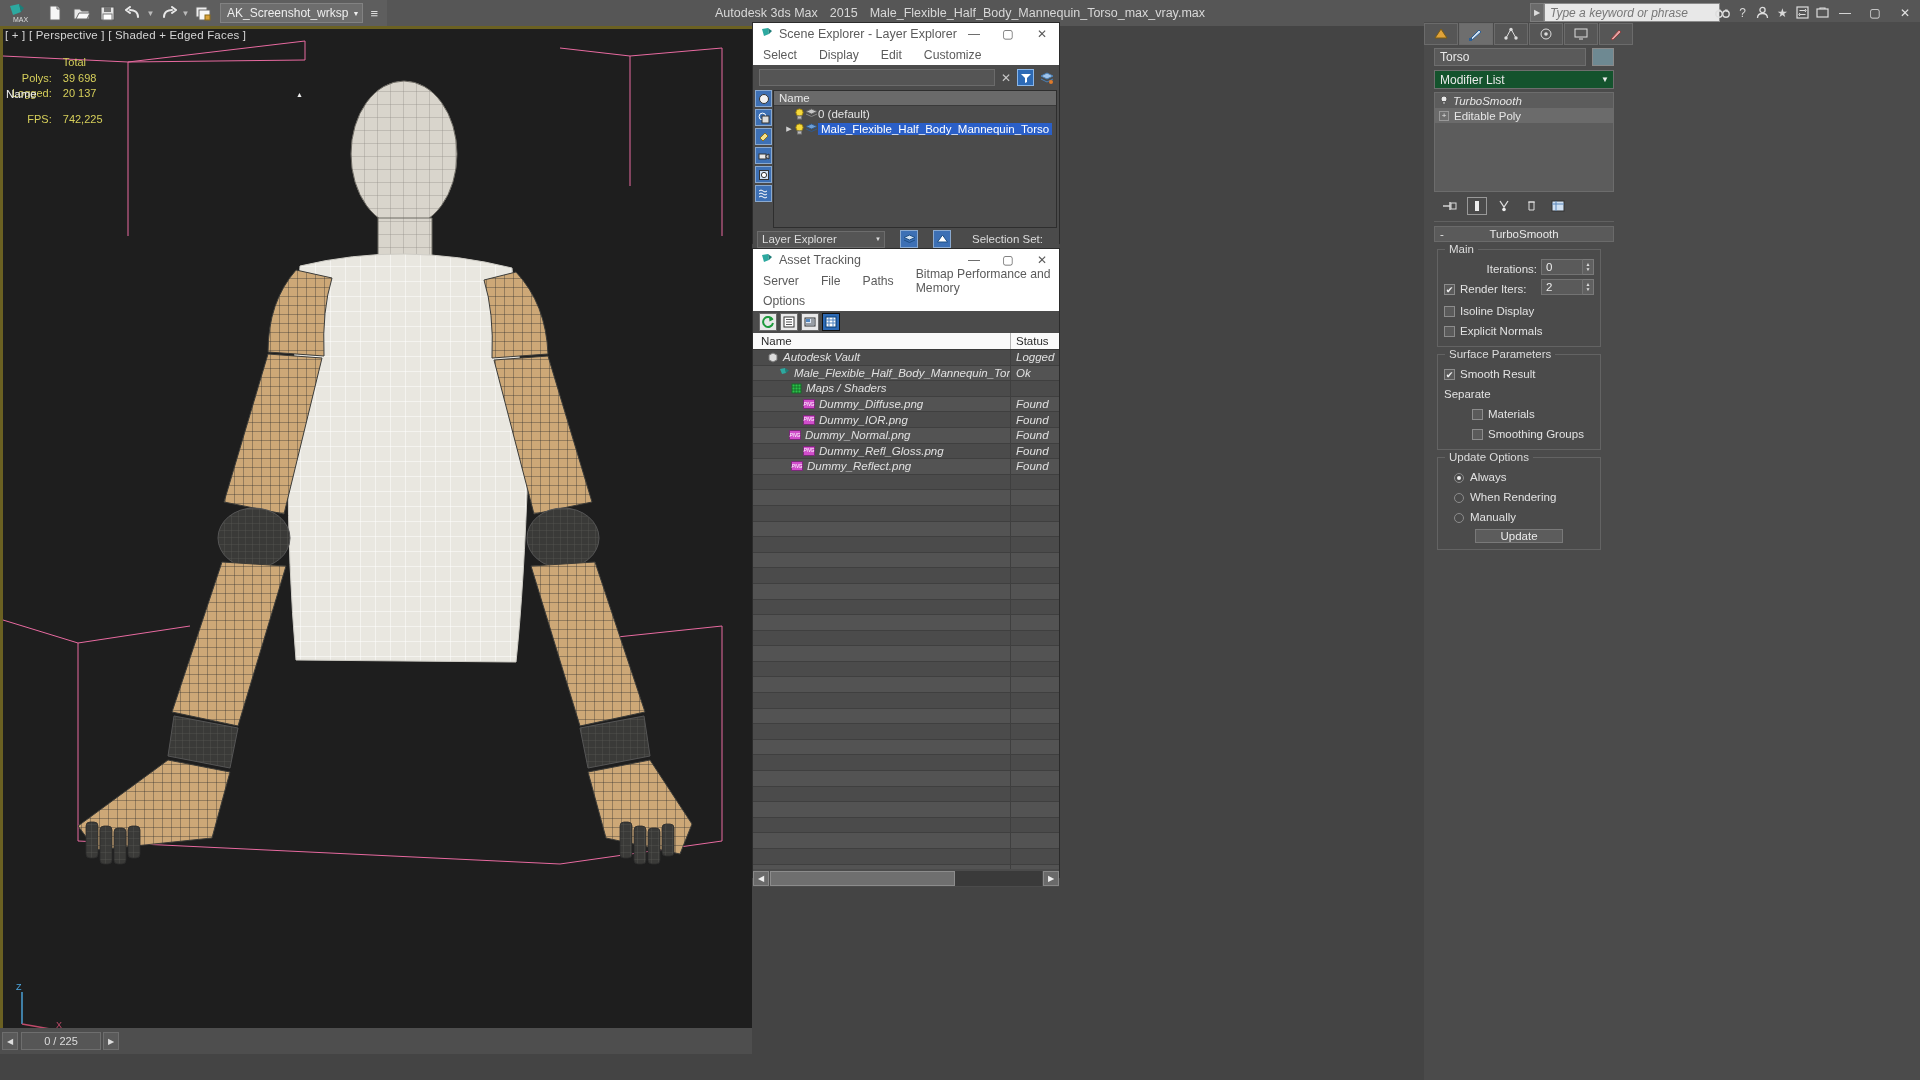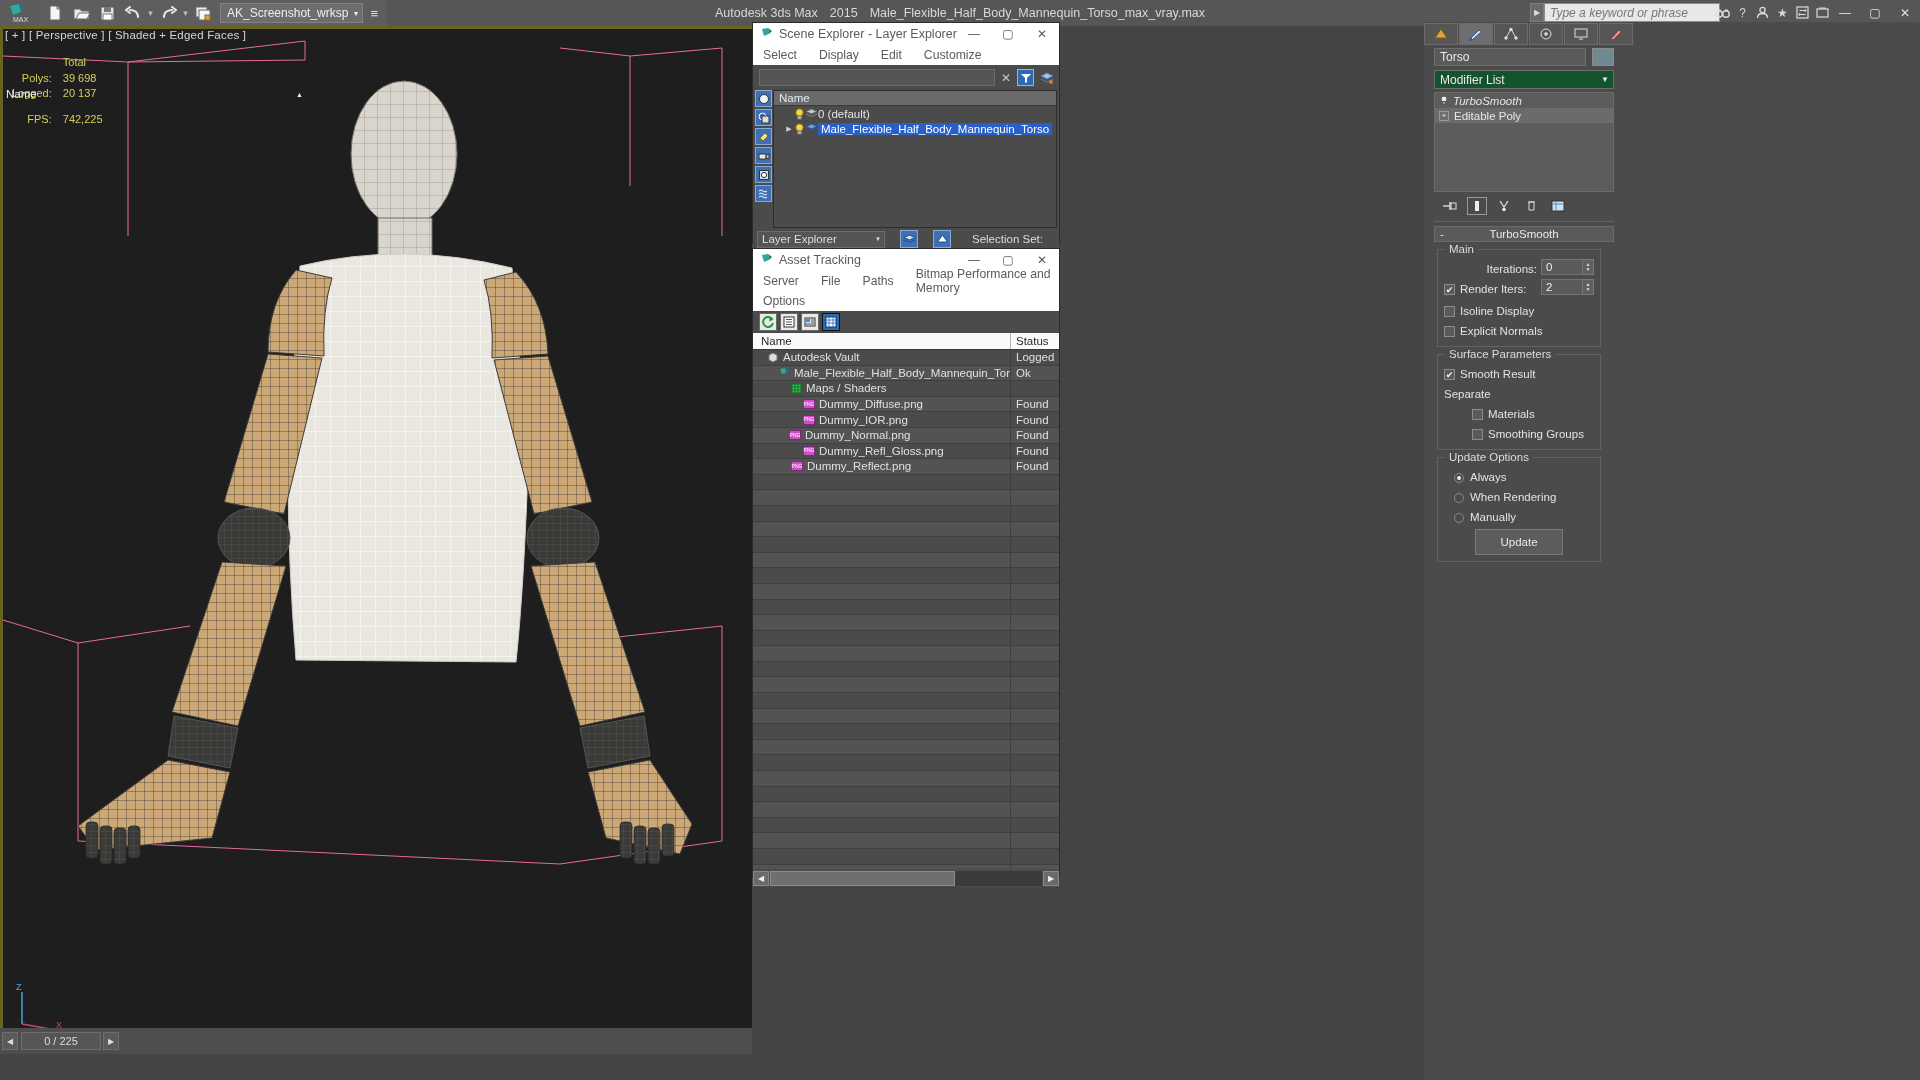--- a/index.html
+++ b/index.html
@@ -85,21 +85,21 @@
   
   #asset-tracking { left:752px; top:248px; width:308px; height:630px; }
   .at-menu2 { height:20px; background:#fff; display:flex; align-items:center; padding-left:10px; color:#5b5b5b; font-size:12.2px;}
   .at-toolbar { height:22px; background:#4b4b4b; display:flex; align-items:center; gap:3px; padding-left:6px;}
   .at-tb { width:18px; height:18px; border:1px solid #6a6a6a; background:#e9e9e9; display:flex; align-items:center; justify-content:center; font-size:10px;}
   .at-tb.on { background:#2d6ab5; border:1px solid #111; }
   .at-hdr { display:flex; height:17px; background:#fafafa; border-bottom:1px solid #3a3a3a; color:#2a2a2a; font-size:11.5px;}
   .at-hdr .c1 { flex:1; padding-left:8px; display:flex; align-items:center; border-right:1px solid #b5b5b5;}
   .at-hdr .c2 { width:48px; padding-left:5px; display:flex; align-items:center;}
   .at-rows { height:519px; overflow:hidden; background:#4b4b4b;}
-  .at-row { display:flex; height:15.6px; border-bottom:1px solid #3f3f3f; font-size:11.5px; color:#e0e0e0;}
+  .at-row { display:flex; height:15.6px; border-bottom:1px solid #3f3f3f; font-size:11.5px; color:#e0e0e0;font-style:italic;}
   .at-row .n { flex:1; display:flex; align-items:center; gap:4px; border-right:1px solid #3f3f3f; overflow:hidden; white-space:nowrap;}
   .at-row .s { width:48px; display:flex; align-items:center; padding-left:5px; }
   .at-row.alt { background:#535353; }
   .at-scroll { height:18px; background:#4b4b4b; display:flex; align-items:center; }
   .at-sl,.at-sr { width:16px; height:15px; background:#6a6a6a; border:1px solid #888; display:flex; align-items:center; justify-content:center; font-size:8px; color:#eee;}
   .at-strack { flex:1; height:15px; background:#3a3a3a; margin:0 1px; position:relative;}
   .at-sthumb { position:absolute; left:0; top:0; height:15px; width:185px; background:#6f6f6f; border:1px solid #8c8c8c;}
   .pngico { width:12px; height:10px; background:#d14ecb; border:1px solid #7a2a78; display:inline-flex; align-items:center; justify-content:center; font-size:5px; color:#fff; line-height:1;}
 
   
@@ -152,21 +152,21 @@
   .roll-hdr .mn { position:absolute; left:5px; }
   .grp { border:1px solid #636363; margin:7px 13px 0 3px; padding:8px 6px 6px 6px; position:relative;}
   .grp > .glabel { position:absolute; top:-7px; left:7px; background:#4b4b4b; padding:0 4px; font-size:11.5px; color:#dcdcdc;}
   .frow { display:flex; align-items:flex-end; height:17px; margin-bottom:3px; font-size:11.5px; color:#e2e2e2;}
   .frow .lab { margin-left:auto; margin-right:4px;}
   .spin { width:42px; height:16px; background:#5a5a5a; border:1px solid #737373; color:#ededed; font-size:11.5px; padding-left:4px; display:flex; align-items:center;}
   .spinar { width:11px; height:16px; background:#606060; border:1px solid #7a7a7a; border-left:none; display:flex; flex-direction:column; align-items:center; justify-content:center; font-size:5px; color:#ddd; line-height:5px;}
   .cbx { width:11px; height:11px; border:1px solid #8c8c8c; background:#5a5a5a; margin-right:5px; display:inline-flex; align-items:center; justify-content:center; font-size:9px; color:#f0f0f0;}
   .rdo { width:10px; height:10px; border-radius:50%; border:1px solid #8c8c8c; background:#4a4a4a; margin-right:6px; display:inline-flex; align-items:center; justify-content:center;}
   .rdo i { width:4px; height:4px; border-radius:50%; background:#eee; display:block;}
-  .upd-btn { width:88px; height:26px; background:#5c5c5c; border:1px solid #797979; color:#eaeaea; font-size:11.5px; display:flex; align-items:center; justify-content:center; margin:6px auto 0 auto;}
+  .upd-btn { width:88px; height:14px; background:#5c5c5c; border:1px solid #797979; color:#eaeaea; font-size:11.5px; display:flex; align-items:center; justify-content:center; margin:6px auto 0 auto;}
   .mini { font-size:11.5px; color:#e2e2e2; }
   svg { display:block; }
 </style>
 </head>
 <body>
 
 <div class="app">
 
   <div class="topbar">
     <div class="maxlogo">

